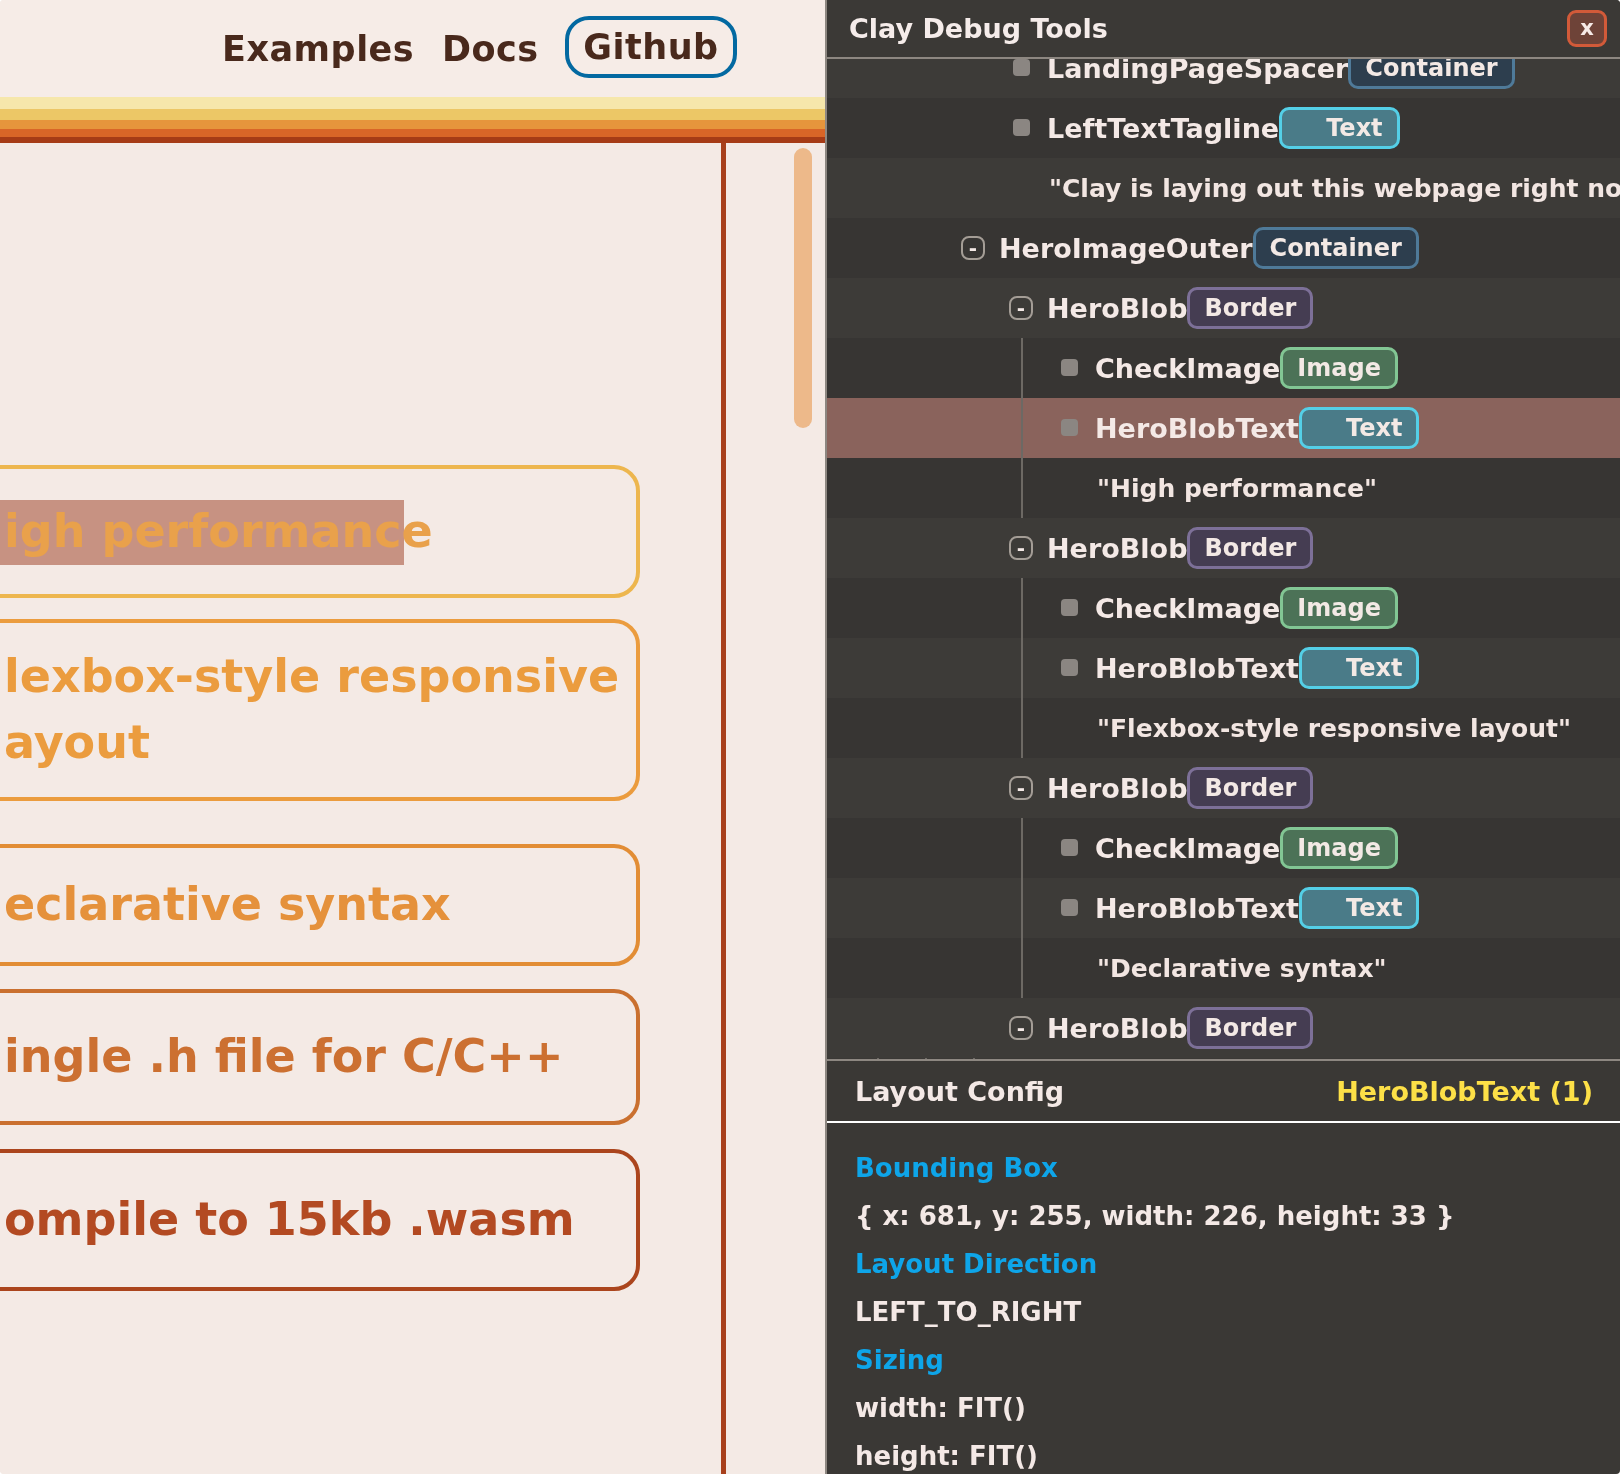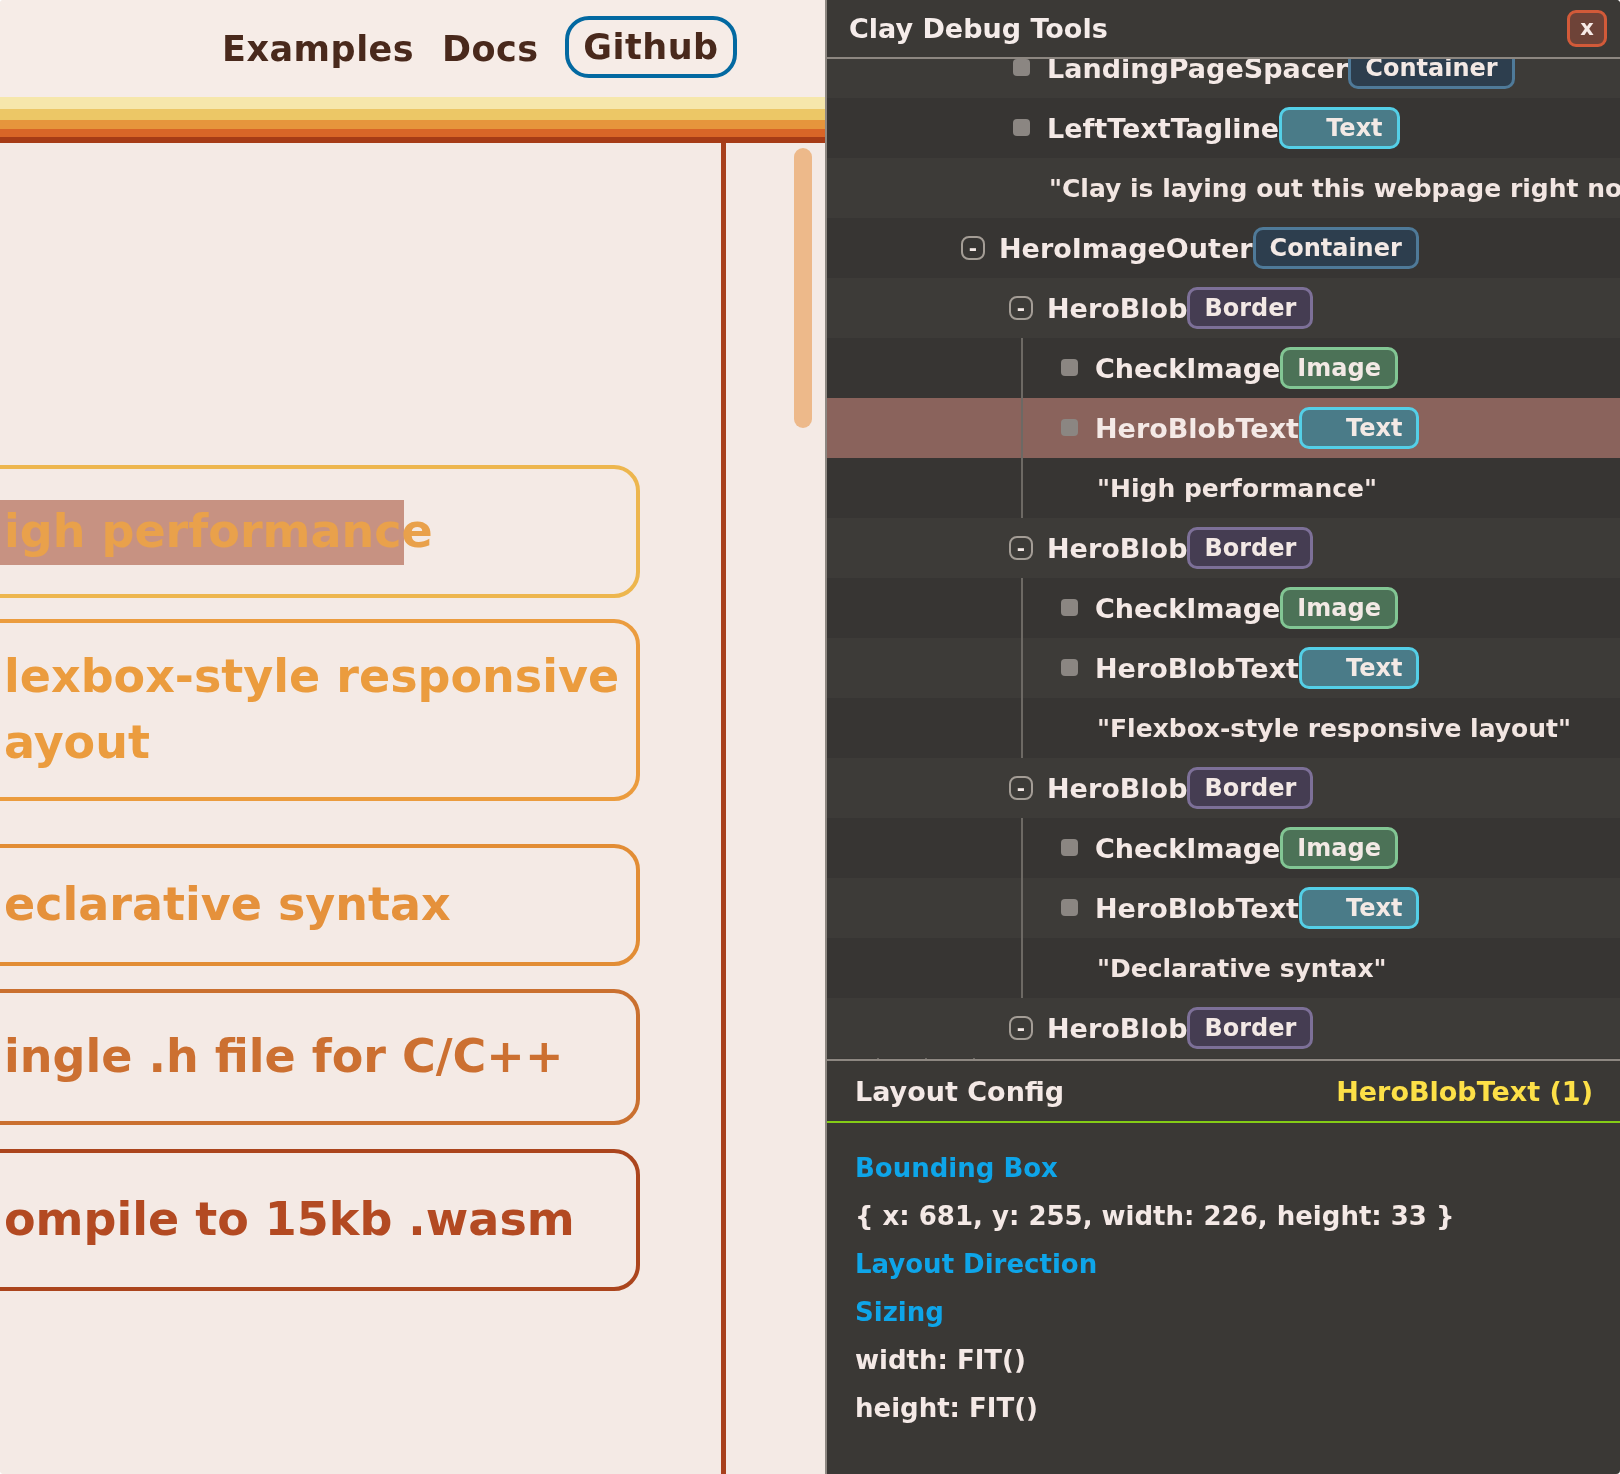--- a/index.html
+++ b/index.html
@@ -90,21 +90,21 @@
   .badge{
     font-size:24px;font-weight:700;color:#f3e9e5;
     padding:4px 14px;border-radius:10px;border:3px solid;white-space:nowrap;
   }
   .b-container{background:#2d3e4e;border-color:#4f7a99;}
   .b-text{background:#4a7b88;border-color:#54cfe7;padding-left:44px;}
   .b-border{background:#453d52;border-color:#7d7098;}
   .b-image{background:#4c7257;border-color:#82c694;}
   .lc-header{
     position:absolute;left:0;top:1059px;right:0;height:64px;background:#3a3835;
-    border-top:2px solid #8d8781;border-bottom:2px solid #84cc16;
+    border-top:2px solid #8d8781;border-bottom:2px solid #ffffff;
     display:flex;align-items:center;justify-content:space-between;
     padding:0 27px 0 28px;z-index:5;
   }
   .lc-title{font-size:27px;font-weight:700;color:#f4e9e6;}
   .lc-selected{font-size:27px;font-weight:700;color:#fde047;}
   .lc-props{
     position:absolute;left:0;top:1123px;right:0;bottom:0;
     padding:21px 0 0 28px;font-size:26px;font-weight:700;line-height:48px;
   }
   .prop-label{color:#0ea5e9;}
@@ -234,19 +234,20 @@
 
     <div class="lc-header">
       <span class="lc-title">Layout Config</span>
       <span class="lc-selected">HeroBlobText (1)</span>
     </div>
 
     <div class="lc-props" id="lc-props">
         <div class="prop-label">Bounding Box</div>
         <div class="prop-value">{ x: 681, y: 255, width: 226, height: 33 }</div>
         <div class="prop-label">Layout Direction</div>
+        <div class="prop-value">LEFT_TO_RIGHT</div>
         <div class="prop-label">Sizing</div>
         <div class="prop-value">width: FIT()</div>
         <div class="prop-value">height: FIT()</div>
       </div>
   </aside>
 
 </div>
 
 </body></html>

